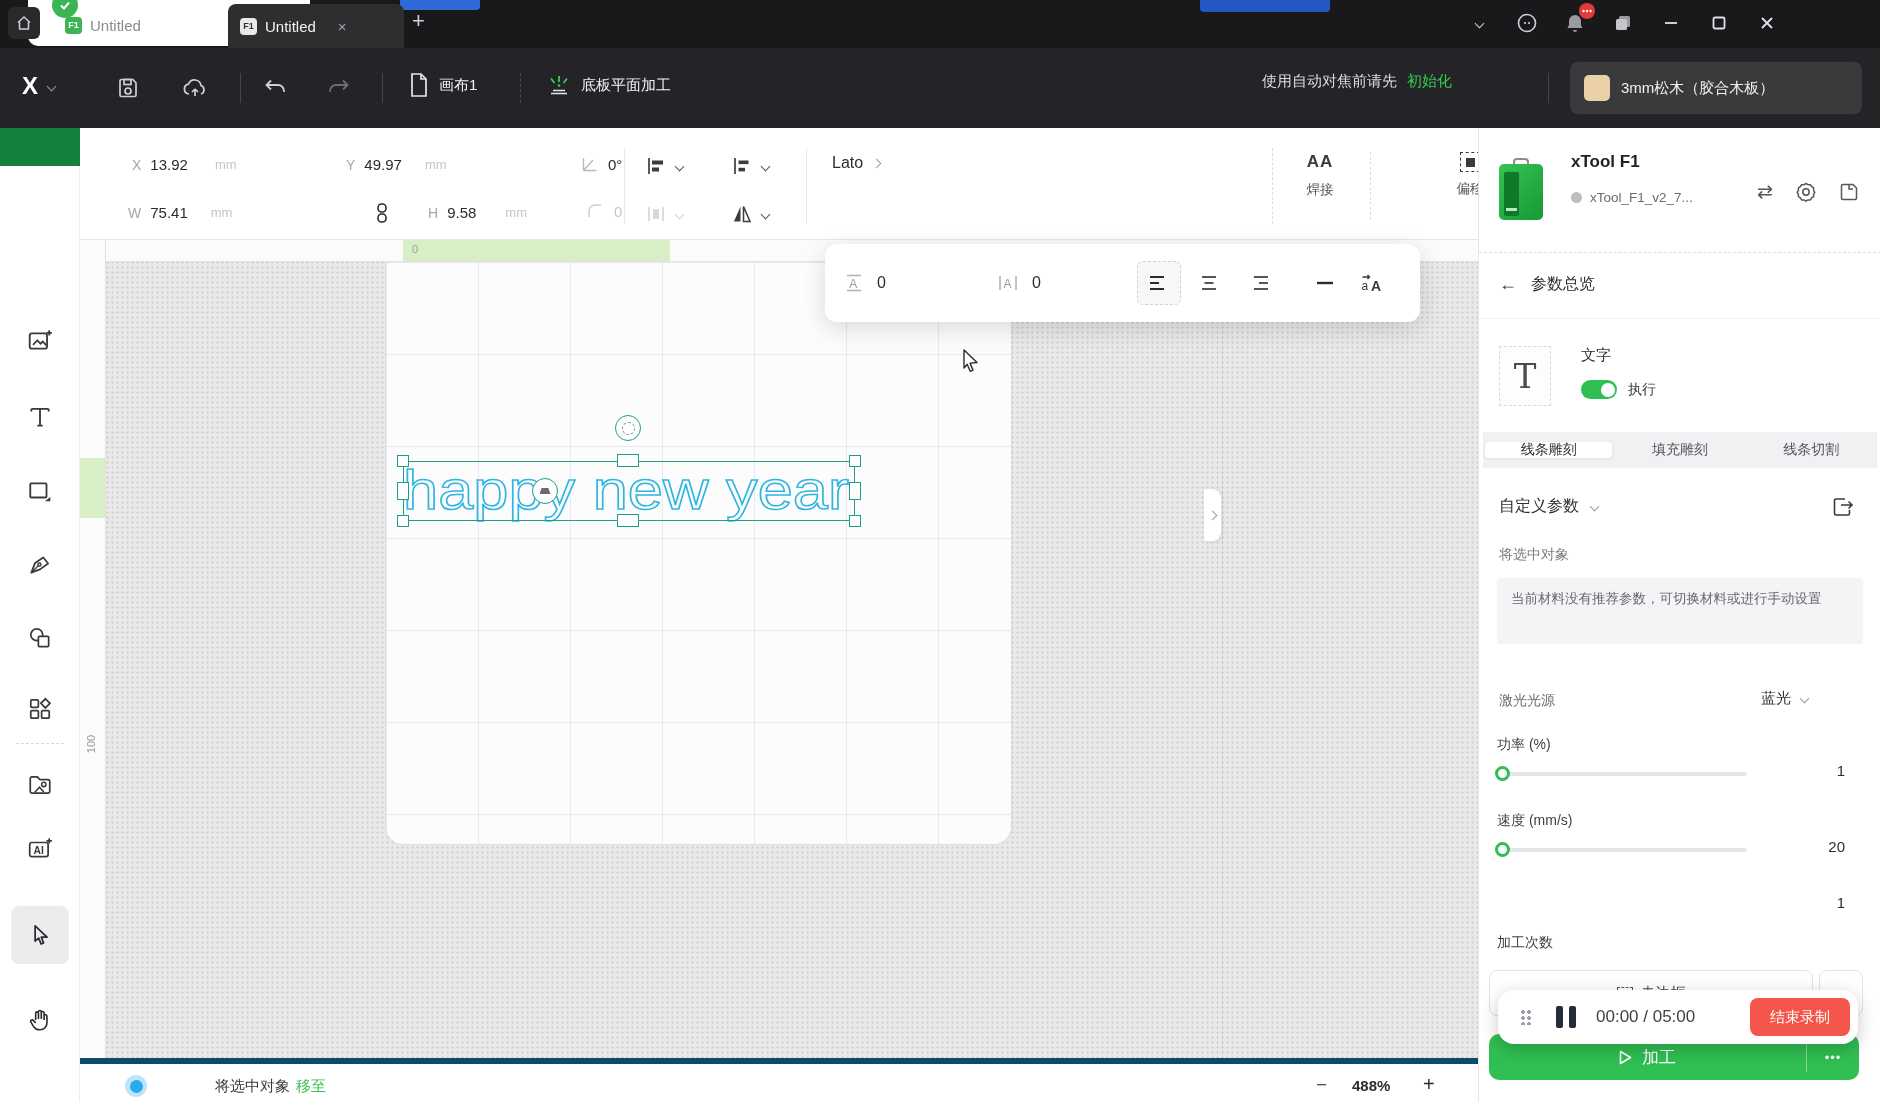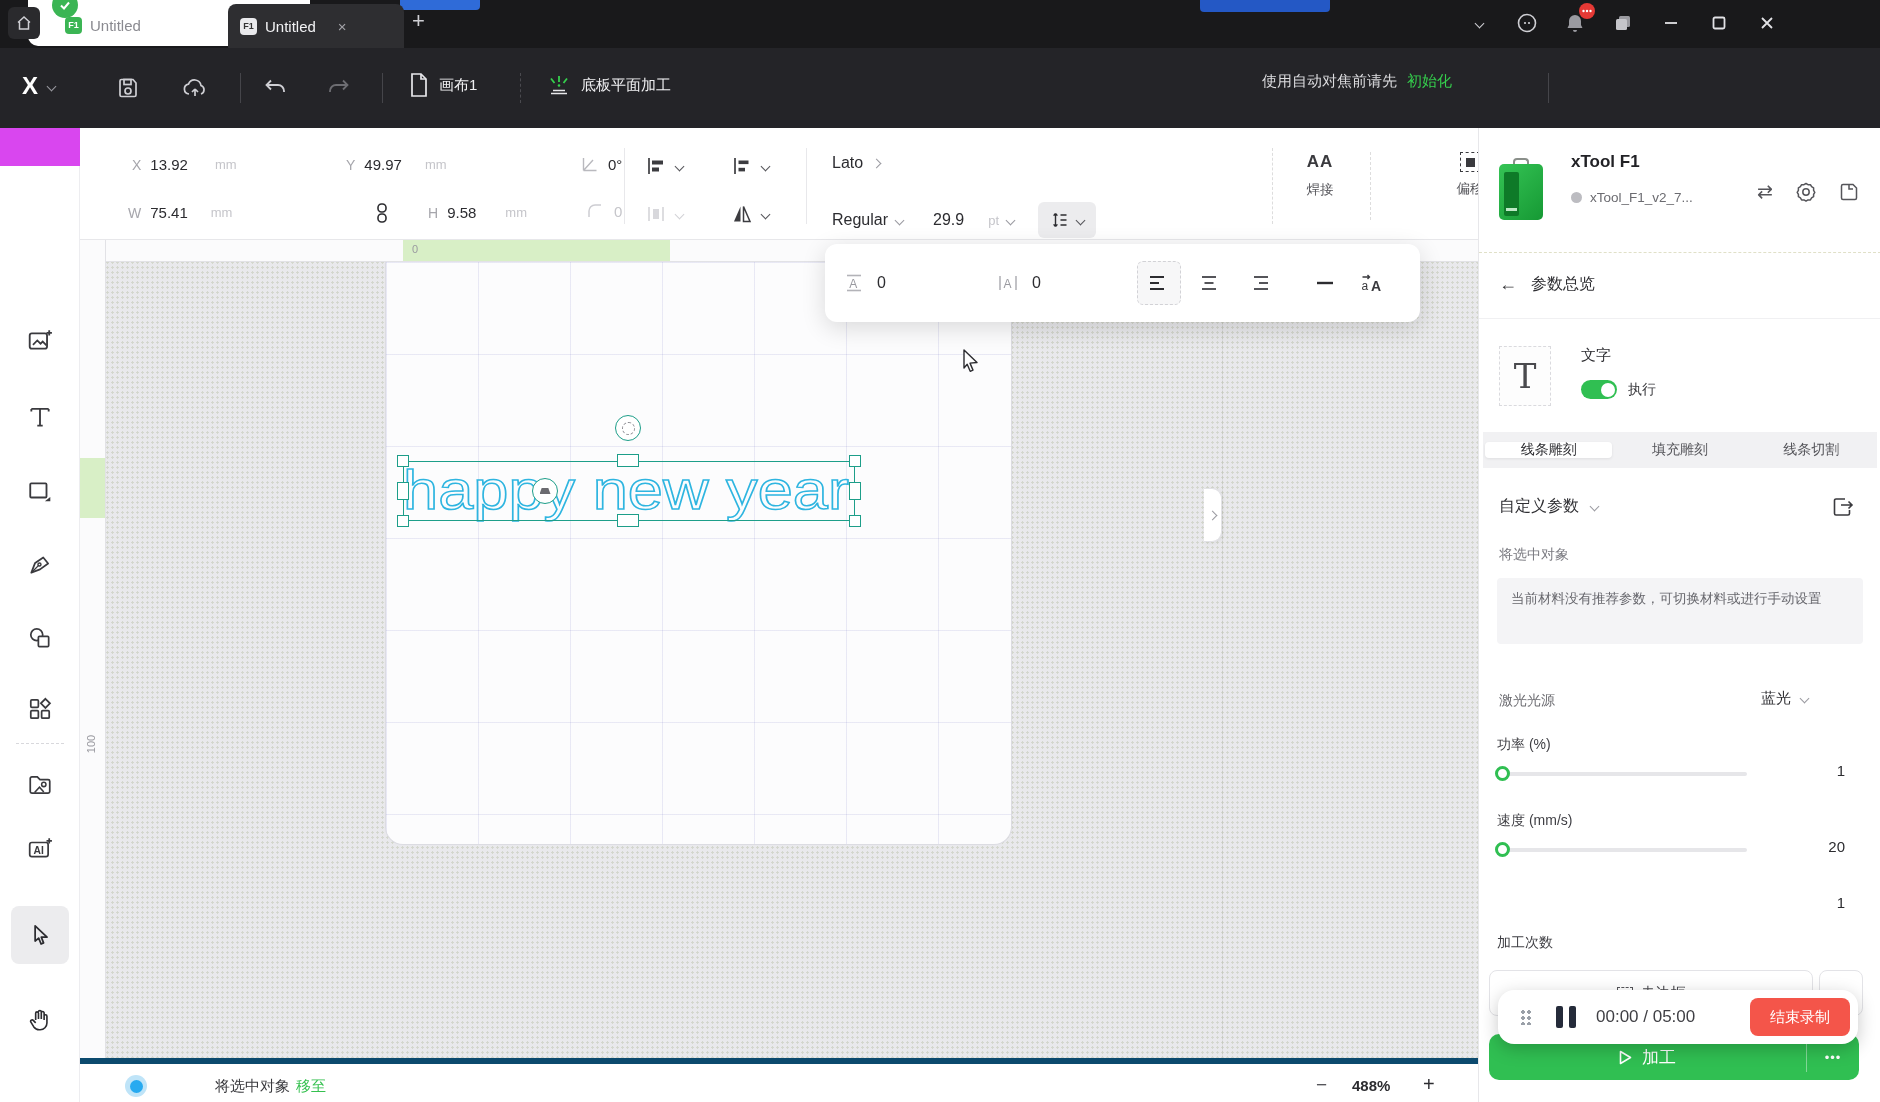--- a/index.html
+++ b/index.html
@@ -1,17 +1,17 @@
 <!DOCTYPE html>
 <html><head>
 <meta charset="utf-8">
 <style>
   html,body{margin:0;padding:0;background:#555;}
   *{box-sizing:border-box;font-family:"Liberation Sans",sans-serif;}
-  #stage{position:relative;width:1880px;height:1102px;background:#d946ef;overflow:hidden;}
+  #stage{position:relative;width:1880px;height:1102px;background:#15803d;overflow:hidden;}
   .abs{position:absolute;}
   .r{display:flex;align-items:center;}
   svg{display:block;}
   
   .tabbar{left:0;top:0;width:1880px;height:48px;background:#19191b;}
   .toolbar{left:0;top:48px;width:1880px;height:80px;background:#242428;}
   .wbtn{width:34px;height:34px;justify-content:center;display:flex;align-items:center;cursor:default;}
   .tab-label{font-size:15px;}
   .badge{width:17px;height:17px;border-radius:4px;font-size:9px;font-weight:700;display:flex;align-items:center;justify-content:center;}
   .tdiv{width:1px;height:30px;background:#45454a;}
@@ -198,20 +198,24 @@
         <path d="M5 21.5h16M7 18.5h12" stroke="#e8e8eb" stroke-width="1.7" fill="none"></path>
       </svg>
       <span class="toolbar-text" style="color:#f0f0f2;">底板平面加工</span>
     </div>
 
     <div class="abs r" style="left:1262px;top:24px;gap:10px;">
       <span class="toolbar-text">使用自动对焦前请先</span>
       <span style="color:#35d04d;font-size:15px;">初始化</span>
     </div>
     <div class="abs tdiv" style="left:1548px;top:25px;"></div>
+    <div class="abs r" style="left:1570px;top:14px;width:292px;height:52px;background:#3a3a3d;border-radius:8px;padding:0 14px;gap:11px;">
+      <span style="width:26px;height:26px;border-radius:5px;background:#ead0a6;display:inline-block;"></span>
+      <span style="color:#f2f2f4;font-size:15px;font-weight:500;">3mm松木（胶合木板）</span>
+    </div>
   </div>
 
   <div class="abs props">
 
     <div class="abs r" style="left:52px;top:28px;gap:9px;">
       <span class="plabel">X</span>
       <span class="pval">13.92</span>
       <span class="punit" style="margin-left:18px;">mm</span>
     </div>
     <div class="abs r" style="left:266px;top:28px;gap:9px;">
@@ -280,34 +284,20 @@
           <path d="M13.5 4.5v15l6.5 0z" stroke="#3c3c40" stroke-width="1.5" fill="none"></path>
         </svg>
       <span class="chev dark"></span>
     </div>
 
     <div class="abs vdiv" style="left:726px;top:20px;height:76px;"></div>
 
     <div class="abs r" style="left:752px;top:26px;gap:10px;">
       <span class="pval" style="font-size:16px;">Lato</span>
       <span class="chev" style="transform:rotate(-45deg);"></span>
-    </div>
-    <div class="abs r" style="left:752px;top:74px;gap:8px;">
-      <span class="pval" style="font-size:16px;">Regular</span>
-      <span class="chev"></span>
-      <span class="pval" style="font-size:16px;margin-left:22px;">29.9</span>
-      <span class="punit" style="margin-left:16px;">pt</span>
-      <span class="chev"></span>
-      <span class="spacingbtn r" style="margin-left:16px;width:58px;height:36px;justify-content:center;gap:7px;">
-        <svg width="20" height="20" viewBox="0 0 20 20">
-            <path d="M5.5 3.5v13M5.5 3.5L3.6 5.6M5.5 3.5l1.9 2.1M5.5 16.5l-1.9-2.1M5.5 16.5l1.9-2.1" stroke="#2c2c30" stroke-width="1.4" fill="none"></path>
-            <path d="M10.5 5h6M10.5 10h6M10.5 15h6" stroke="#2c2c30" stroke-width="1.6"></path>
-          </svg>
-        <span class="chev dark"></span>
-      </span>
     </div>
 
     <div class="abs vdivd" style="left:1192px;top:20px;height:76px;"></div>
 
     <div class="abs" style="left:1206px;top:24px;width:68px;text-align:center;">
       <div style="font-size:17px;font-weight:700;color:#3a3a3e;letter-spacing:1px;">AA</div>
       <div style="font-size:13.5px;color:#55555a;margin-top:9px;">焊接</div>
     </div>
     <div class="abs vdivd" style="left:1290px;top:24px;height:68px;"></div>
     <div class="abs" style="left:1356px;top:24px;width:68px;text-align:center;">

